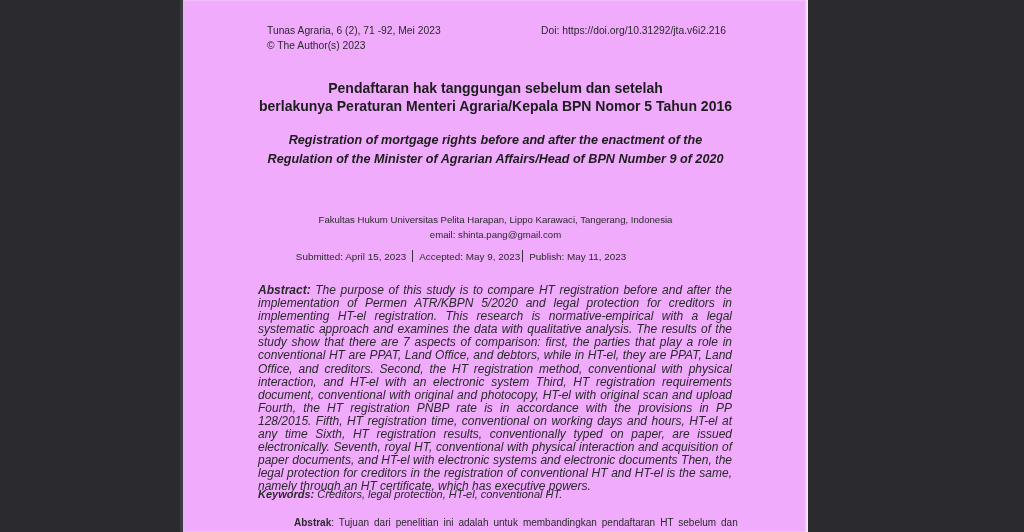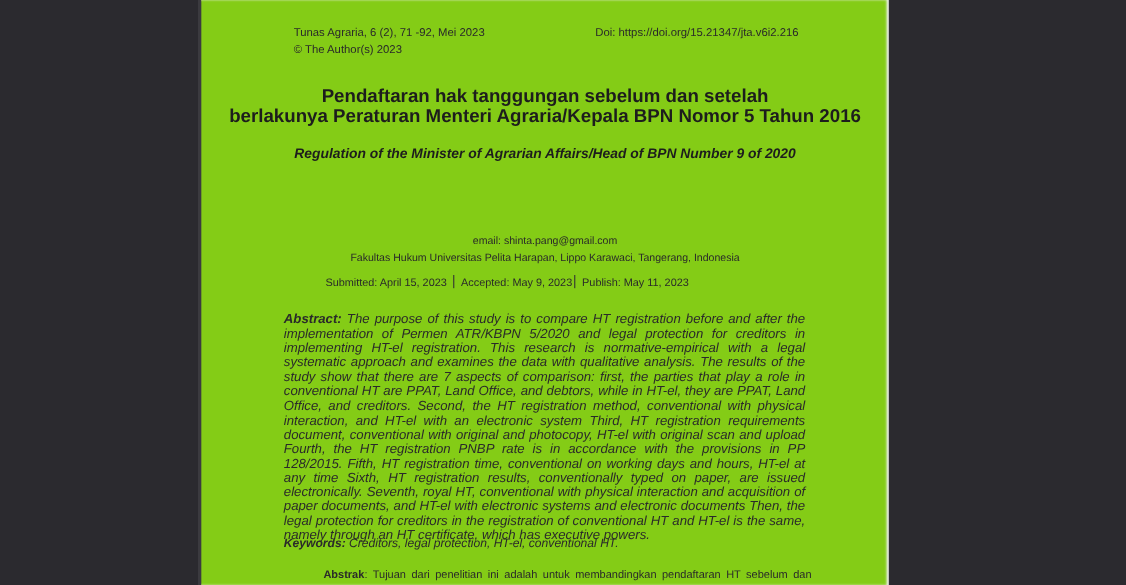--- a/index.html
+++ b/index.html
@@ -8,29 +8,29 @@
       background: #2b2a2f;
       position: relative;
       font-family: "Liberation Sans", "DejaVu Sans", sans-serif;
       color: #1e1e1e;
     }
     .viewer-bg-left { position: absolute; left: 0; top: 0; width: 181px; height: 532px; background: #2b2a2f; }
     .page-shadow-left { position: absolute; left: 180px; top: 0; width: 3px; height: 532px; background: #3b3a3f; }
     .viewer-bg-right { position: absolute; left: 808px; top: 0; width: 216px; height: 532px; background: #2b2a2f; }
     .page {
       position: absolute; left: 183px; top: 0; width: 625px; height: 532px;
-      background: #84cc16; overflow: hidden;
+      background: #f0abfc; overflow: hidden;
       box-shadow: inset -2px 0 2px #f0f0f0;
     }
     .hdr { position: absolute; font-size: 10.3px; line-height: 15px; color: #2a2a2a; }
     .hdr-left { left: 84px; top: 23px; }
     .hdr-right { right: 82px; top: 23px; text-align: right; }
     .title-id {
       position: absolute; left: 0; width: 625px; top: 79px;
-      text-align: center; font-weight: bold; font-size: 17px; line-height: 18px; color: #1d1d1d;
+      text-align: center; font-weight: bold; font-size: 14px; line-height: 18px; color: #1d1d1d;
     }
     .title-en {
       position: absolute; left: 0; width: 625px; top: 131px;
       text-align: center; font-weight: bold; font-style: italic; font-size: 12.6px; line-height: 18.5px; color: #1d1d1d;
     }
     .authors {
       position: absolute; left: 0; width: 625px; top: 190px;
       text-align: center; font-weight: bold; font-size: 12px; line-height: 16px;
     }
     .affil {
@@ -63,36 +63,37 @@
 
 <div class="viewer-bg-left"></div>
 <div class="page-shadow-left"></div>
 
 <div class="page">
   <div class="hdr hdr-left">
     <div>Tunas Agraria, 6 (2), 71 -92, Mei 2023</div>
     <div>© The Author(s) 2023</div>
   </div>
   <div class="hdr hdr-right">
-    <div>Doi: https://doi.org/15.21347/jta.v6i2.216</div>
+    <div>Doi: https://doi.org/10.31292/jta.v6i2.216</div>
   </div>
 
   <div class="title-id">
     <div>Pendaftaran hak tanggungan sebelum dan setelah</div>
     <div>berlakunya Peraturan Menteri Agraria/Kepala BPN Nomor 5 Tahun 2016</div>
   </div>
 
   <div class="title-en">
+    <div>Registration of mortgage rights before and after the enactment of the</div>
     <div>Regulation of the Minister of Agrarian Affairs/Head of BPN Number 9 of 2020</div>
   </div>
 
 
   <div class="affil">
+    <div>Fakultas Hukum Universitas Pelita Harapan, Lippo Karawaci, Tangerang, Indonesia</div>
     <div>email: shinta.pang@gmail.com</div>
-    <div>Fakultas Hukum Universitas Pelita Harapan, Lippo Karawaci, Tangerang, Indonesia</div>
   </div>
 
   <div class="dates">
     <span>Submitted: April 15, 2023</span><span class="sep"></span><span>Accepted: May 9, 2023</span><span class="sep" style="margin-left:2px"></span><span>Publish: May 11, 2023</span>
   </div>
 
   <div class="abstract"><b>Abstract:</b><span> The purpose of this study is to compare HT registration before and after the implementation of Permen ATR/KBPN 5/2020 and legal protection for creditors in implementing HT-el registration. This research is normative-empirical with a legal systematic approach and examines the data with qualitative analysis. The results of the study show that there are 7 aspects of comparison: first, the parties that play a role in conventional HT are PPAT, Land Office, and debtors, while in HT-el, they are PPAT, Land Office, and creditors. Second, the HT registration method, conventional with physical interaction, and HT-el with an electronic system Third, HT registration requirements document, conventional with original and photocopy, HT-el with original scan and upload Fourth, the HT registration PNBP rate is in accordance with the provisions in PP 128/2015.  Fifth, HT registration time, conventional on working days and hours, HT-el at any time Sixth, HT registration results, conventionally typed on paper, are issued electronically. Seventh, royal HT, conventional with physical interaction and acquisition of paper documents, and HT-el with electronic systems and electronic documents Then, the legal protection for creditors in the registration of conventional HT and HT-el is the same, namely through an HT certificate, which has executive powers.</span></div>
 
   <div class="keywords"><b>Keywords:</b><span> Creditors, legal protection, HT-el, conventional HT.</span></div>
 

